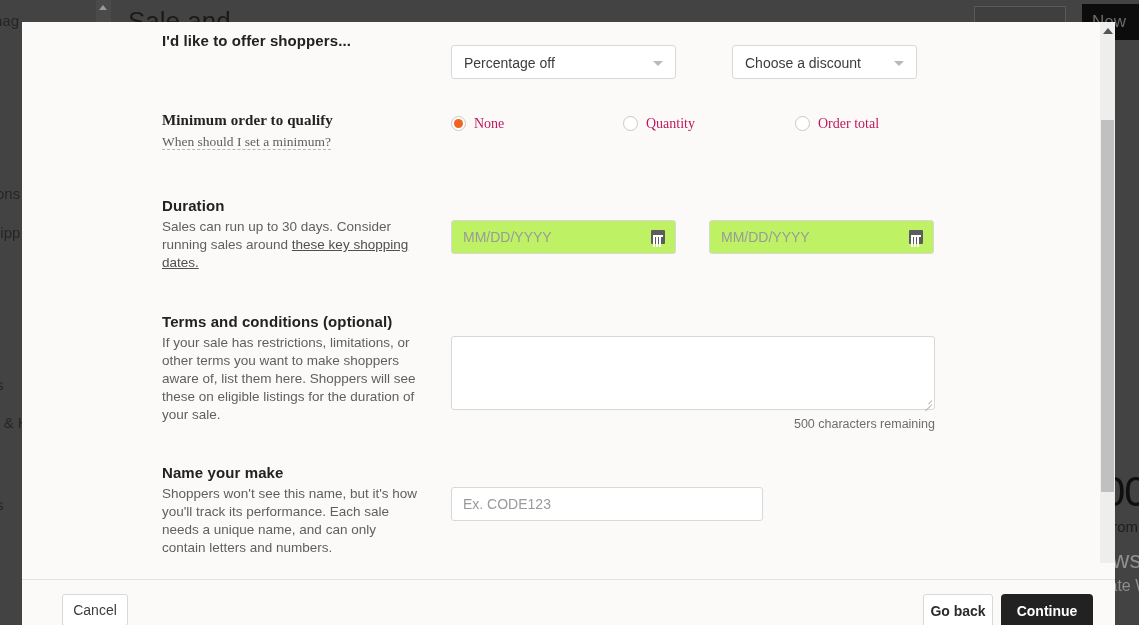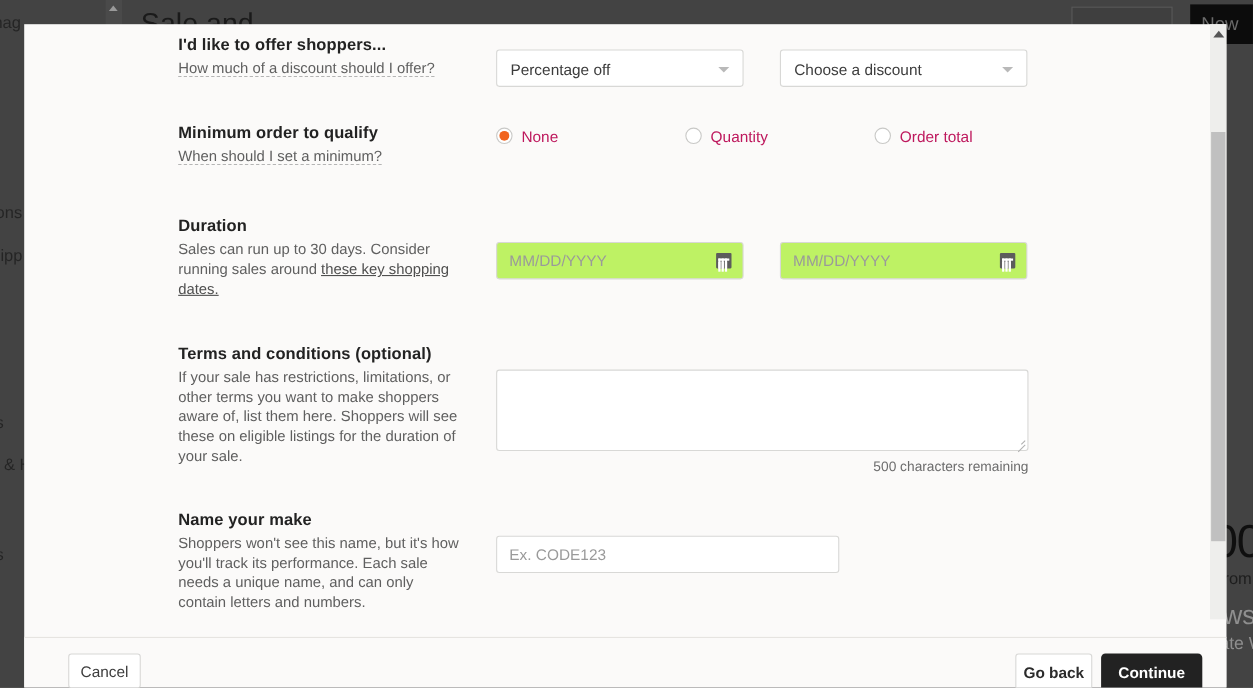--- a/index.html
+++ b/index.html
@@ -389,39 +389,36 @@
   <div class="wm-line2">Go to Settings to activate W</div>
 </div>
 
 <div id="modal">
 
   <div id="modal-body">
 
     <div class="row" style="top:10px;">
       <div class="label-col">
         <div class="row-title">I'd like to offer shoppers...</div>
-        <div class="row-desc">
-          <span class="dotted-link">How much of a discount should I offer?</span>
-        </div>
       </div>
       <div class="field-col" style="top:13px;">
         <div style="display:flex; gap:33px;">
           <div class="select" style="width:225px;">
             <span>Percentage off</span>
             <span class="caret"></span>
           </div>
-          <div class="select" style="width:225px;">
+          <div class="select" style="width:185px;margin-left:23px;">
             <span>Choose a discount</span>
             <span class="caret"></span>
           </div>
         </div>
       </div>
     </div>
 
-    <div class="row" style="top:90px;">
+    <div class="row" style="top:90px;font-family:Liberation Serif, serif;">
       <div class="label-col">
         <div class="row-title">Minimum order to qualify</div>
         <div class="row-desc">
           <span class="dotted-link">When should I set a minimum?</span>
         </div>
       </div>
       <div class="field-col" style="top:4px;">
         <div class="radio-group">
           <div class="radio-item" style="width:172px;">
             <span class="radio-dot checked"></span>

